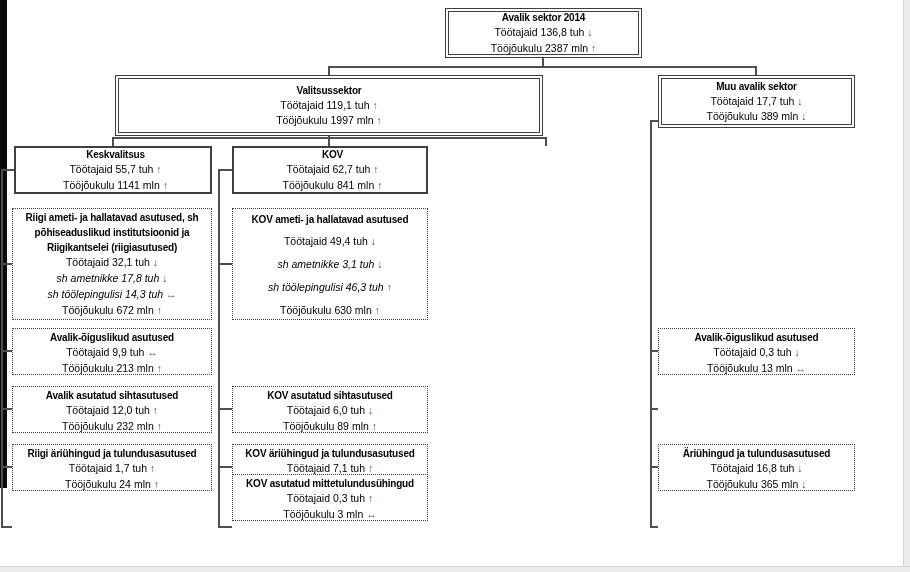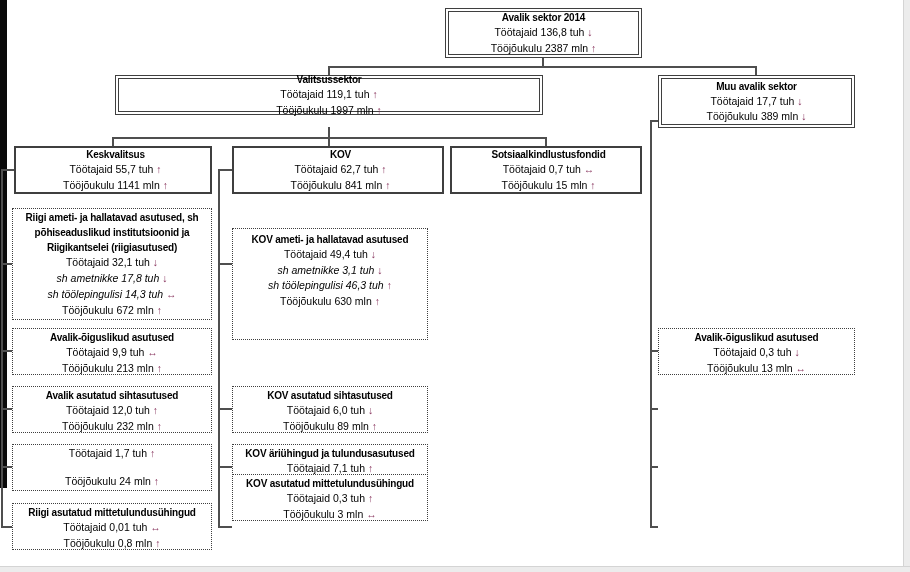--- a/index.html
+++ b/index.html
@@ -5,21 +5,21 @@
   html,body { margin:0; padding:0; background:#ffffff; }
   #canvas {
     position:relative; width:910px; height:572px; background:#ffffff;
     font-family:"Liberation Sans", sans-serif; overflow:hidden;
   }
   .box {
     position:absolute; box-sizing:border-box; background:#ffffff;
     display:flex; flex-direction:column; justify-content:center;
     align-items:center; text-align:center; padding:1px 2px;
   }
-  .box.top-align { justify-content:flex-start; padding-top:3px;margin-top:20px; }
+  .box.top-align { justify-content:space-between; padding-top:3px; }
   .b-double { border:4px double #3f3f3f; }
   .b-solid  { border:2px solid  #3f3f3f;padding-left:7px; }
   .b-dotted { border:1px dotted #3f3f3f;justify-content:space-between; }
   .title { font-size:10px; font-weight:bold; color:#000; line-height:15px; letter-spacing:-0.2px; }
   .line  { font-size:10.5px; color:#000; line-height:15.5px; white-space:nowrap; }
   .line.italic { font-style:italic; }
   .arrow { color:#8b3a62; font-weight:bold; }
   .cline { position:absolute; background:#4f4f4f; }
   .edge-strip-left { position:absolute; left:0; top:0; width:7px; height:488px; background:#0a0a0a; }
   .edge-strip-right { position:absolute; right:0; top:0; width:6px; height:572px; background:#ececec; border-left:1px solid #d4d4d4; }
@@ -66,49 +66,44 @@
   <div class="cline" style="left:650px;top:408px;width:8px;height:2px"></div>
   <div class="cline" style="left:650px;top:466px;width:8px;height:2px"></div>
   <div class="cline" style="left:650px;top:526px;width:8px;height:2px"></div>
 
   <div class="box b-double" style="left:445px;top:8px;width:197px;height:50px">
     <div class="title">Avalik sektor 2014</div>
     <div class="line"><span>Töötajaid 136,8 tuh</span> <span class="arrow">↓</span></div>
     <div class="line"><span>Tööjõukulu 2387 mln</span> <span class="arrow">↑</span></div>
   </div>
 
-  <div class="box b-double" style="left:115px;top:75px;width:428px;height:40px">
+  <div class="box b-double" style="left:115px;top:75px;width:428px;height:61px">
     <div class="title">Valitsussektor</div>
     <div class="line"><span>Töötajaid 119,1 tuh</span> <span class="arrow">↑</span></div>
     <div class="line"><span>Tööjõukulu 1997 mln</span> <span class="arrow">↑</span></div>
   </div>
 
   <div class="box b-double" style="left:658px;top:75px;width:197px;height:53px">
     <div class="title">Muu avalik sektor</div>
     <div class="line"><span>Töötajaid 17,7 tuh</span> <span class="arrow">↓</span></div>
     <div class="line"><span>Tööjõukulu 389 mln</span> <span class="arrow">↓</span></div>
   </div>
 
   <div class="box b-solid" style="left:14px;top:146px;width:198px;height:48px">
     <div class="title">Keskvalitsus</div>
     <div class="line"><span>Töötajaid 55,7 tuh</span> <span class="arrow">↑</span></div>
     <div class="line"><span>Tööjõukulu 1141 mln</span> <span class="arrow">↑</span></div>
   </div>
 
-  <div class="box b-solid" style="left:232px;top:146px;width:212px;height:48px">
+  <div class="box b-solid" style="left:232px;top:146px;width:196px;height:48px">
     <div class="title">KOV</div>
     <div class="line"><span>Töötajaid 62,7 tuh</span> <span class="arrow">↑</span></div>
     <div class="line"><span>Tööjõukulu 841 mln</span> <span class="arrow">↑</span></div>
   </div>
 
-  <div class="box b-solid" style="left:450px;top:146px;width:192px;height:48px">
-    <div class="title">Sotsiaalkindlustusfondid</div>
-    <div class="line"><span>Töötajaid 0,7 tuh</span> <span class="arrow">↔</span></div>
-    <div class="line"><span>Tööjõukulu 15 mln</span> <span class="arrow">↑</span></div>
-  </div>
 
   <div class="box b-dotted" style="left:12px;top:208px;width:200px;height:112px">
     <div class="title">Riigi ameti- ja hallatavad asutused, sh põhiseaduslikud institutsioonid ja Riigikantselei (riigiasutused)</div>
     <div class="line"><span>Töötajaid 32,1 tuh</span> <span class="arrow">↓</span></div>
     <div class="line italic"><span>sh ametnikke 17,8 tuh</span> <span class="arrow">↓</span></div>
     <div class="line italic"><span>sh töölepingulisi 14,3 tuh</span> <span class="arrow">↔</span></div>
     <div class="line"><span>Tööjõukulu 672 mln</span> <span class="arrow">↑</span></div>
   </div>
 
   <div class="box b-dotted" style="left:12px;top:328px;width:200px;height:47px">
@@ -117,29 +112,25 @@
     <div class="line"><span>Tööjõukulu 213 mln</span> <span class="arrow">↑</span></div>
   </div>
 
   <div class="box b-dotted" style="left:12px;top:386px;width:200px;height:47px">
     <div class="title">Avalik asutatud sihtasutused</div>
     <div class="line"><span>Töötajaid 12,0 tuh</span> <span class="arrow">↑</span></div>
     <div class="line"><span>Tööjõukulu 232 mln</span> <span class="arrow">↑</span></div>
   </div>
 
   <div class="box b-dotted" style="left:12px;top:444px;width:200px;height:47px">
+    <div class="title">Riigi äriühingud ja tulundusasutused</div>
     <div class="line"><span>Töötajaid 1,7 tuh</span> <span class="arrow">↑</span></div>
     <div class="line"><span>Tööjõukulu 24 mln</span> <span class="arrow">↑</span></div>
   </div>
 
-  <div class="box b-dotted" style="left:12px;top:503px;width:200px;height:47px">
-    <div class="title">Riigi asutatud mittetulundusühingud</div>
-    <div class="line"><span>Töötajaid 0,01 tuh</span> <span class="arrow">↔</span></div>
-    <div class="line"><span>Tööjõukulu 0,8 mln</span> <span class="arrow">↑</span></div>
-  </div>
 
   <div class="box b-dotted top-align" style="left:232px;top:208px;width:196px;height:112px">
     <div class="title">KOV ameti- ja hallatavad asutused</div>
     <div class="line"><span>Töötajaid 49,4 tuh</span> <span class="arrow">↓</span></div>
     <div class="line italic"><span>sh ametnikke 3,1 tuh</span> <span class="arrow">↓</span></div>
     <div class="line italic"><span>sh töölepingulisi 46,3 tuh</span> <span class="arrow">↑</span></div>
     <div class="line"><span>Tööjõukulu 630 mln</span> <span class="arrow">↑</span></div>
   </div>
 
   <div class="box b-dotted" style="left:232px;top:386px;width:196px;height:47px">
@@ -160,15 +151,20 @@
     <div class="line"><span>Tööjõukulu 3 mln</span> <span class="arrow">↔</span></div>
   </div>
 
   <div class="box b-dotted" style="left:658px;top:328px;width:197px;height:47px">
     <div class="title">Avalik-õiguslikud asutused</div>
     <div class="line"><span>Töötajaid 0,3 tuh</span> <span class="arrow">↓</span></div>
     <div class="line"><span>Tööjõukulu 13 mln</span> <span class="arrow">↔</span></div>
   </div>
 
 
+  <div class="box b-dotted" style="left:658px;top:444px;width:197px;height:47px">
+    <div class="title">Äriühingud ja tulundusasutused</div>
+    <div class="line"><span>Töötajaid 16,8 tuh</span> <span class="arrow">↓</span></div>
+    <div class="line"><span>Tööjõukulu 365 mln</span> <span class="arrow">↓</span></div>
+  </div>
 
 
 </div>
 
 </body></html>

